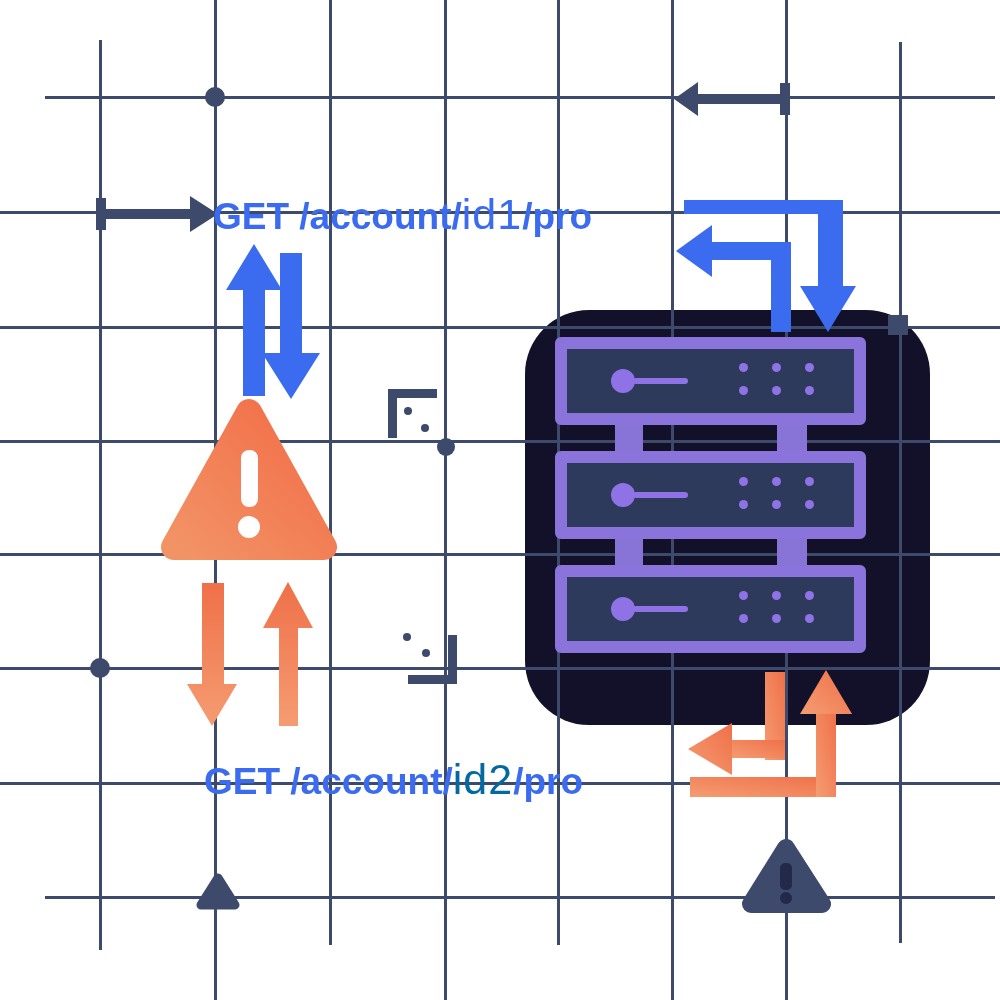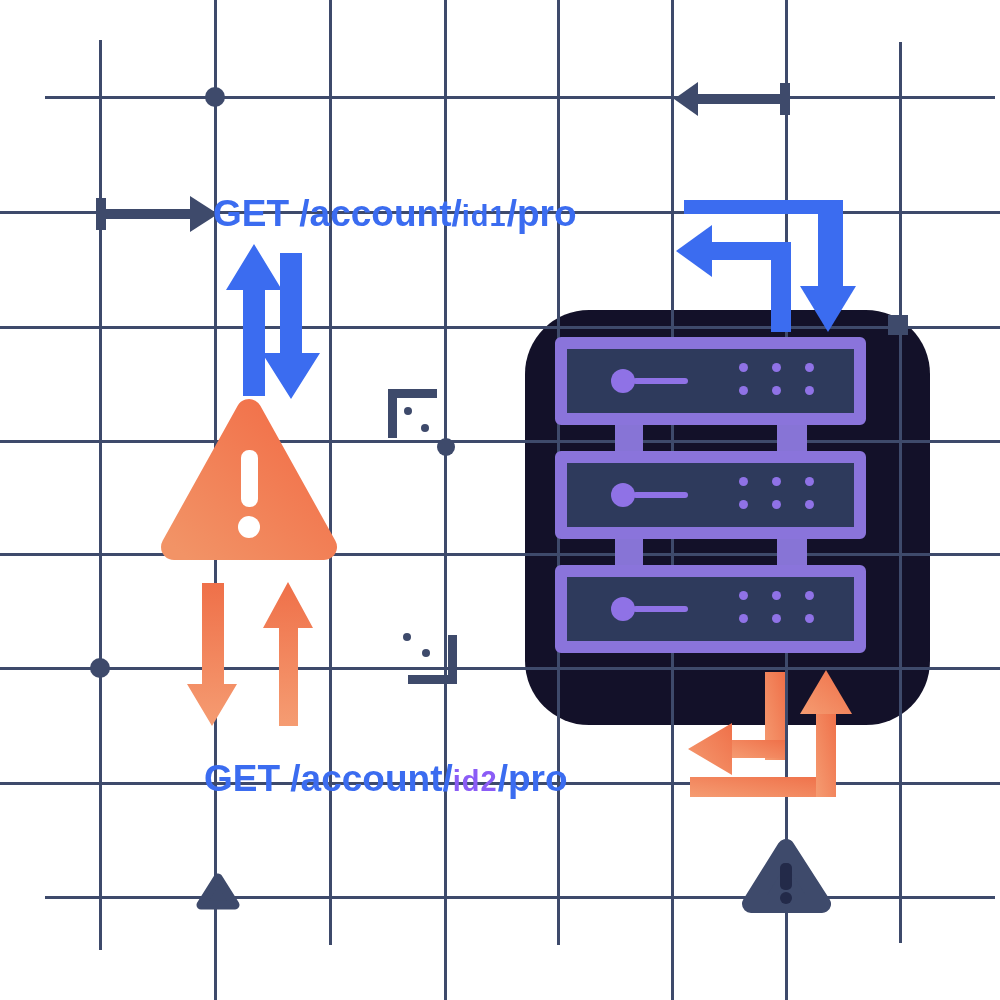--- a/index.html
+++ b/index.html
@@ -25,21 +25,21 @@
     background:#2E3A5C;border:12px solid #8A74DB;border-radius:6px;
   }
   .knob{position:absolute;left:44px;top:20px;width:24px;height:24px;border-radius:50%;background:#8F72E6;}
   .kline{position:absolute;left:66px;top:29px;width:55px;height:6px;border-radius:3px;background:#8F72E6;}
   .led{position:absolute;width:9px;height:9px;border-radius:50%;background:#8F72E6;}
   
   .req{
     position:absolute;white-space:nowrap;color:#3B6CF0;font-weight:700;
     font-size:37px;line-height:40px;letter-spacing:0px;
   }
-  .req .idseg{font-size:29px;font-weight:700;letter-spacing:1px;}
+  .req .idseg{font-size:43px;font-weight:400;letter-spacing:1px;}
   svg{position:absolute;display:block;overflow:visible;}
 </style>
 </head>
 <body>
 
 <div class="canvas">
 
   <div class="blob"></div>
 
   <div>
@@ -202,16 +202,16 @@
   <svg style="left:742px;top:838px" width="92" height="80" viewBox="0 0 92 80">
     <polygon points="44,10 80,66 9,66" fill="#3E4A6B" stroke="#3E4A6B" stroke-width="18" stroke-linejoin="round"></polygon>
     <rect x="38" y="25" width="12" height="27" rx="5" fill="#232A49"></rect>
     <circle cx="44" cy="60" r="6" fill="#232A49"></circle>
   </svg>
 
   <div class="req" style="left:213px;top:194px">
     <span>GET /account/</span><span class="idseg" style="color:#3B6CF0">id1</span><span>/pro</span>
   </div>
   <div class="req" style="left:204px;top:759px">
-    <span>GET /account/</span><span class="idseg" style="color:#8b5cf6">id2</span><span>/pro</span>
+    <span>GET /account/</span><span class="idseg" style="color:#0369a1">id2</span><span>/pro</span>
   </div>
 
 </div>
 
 </body></html>

